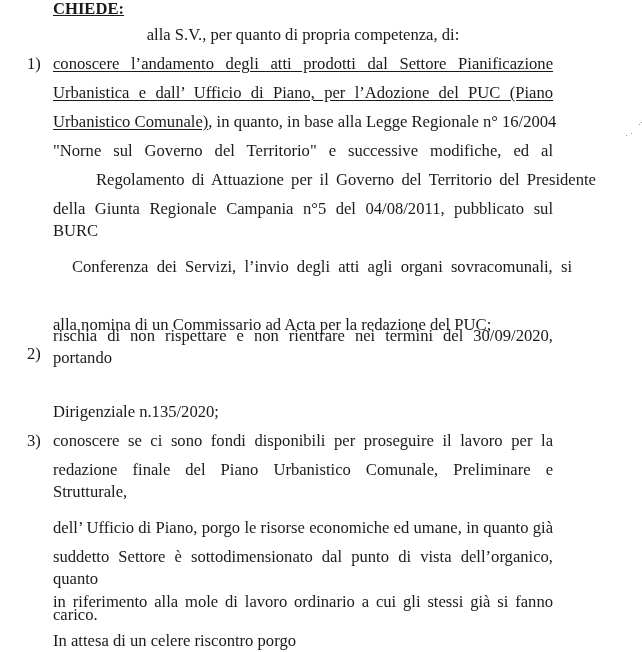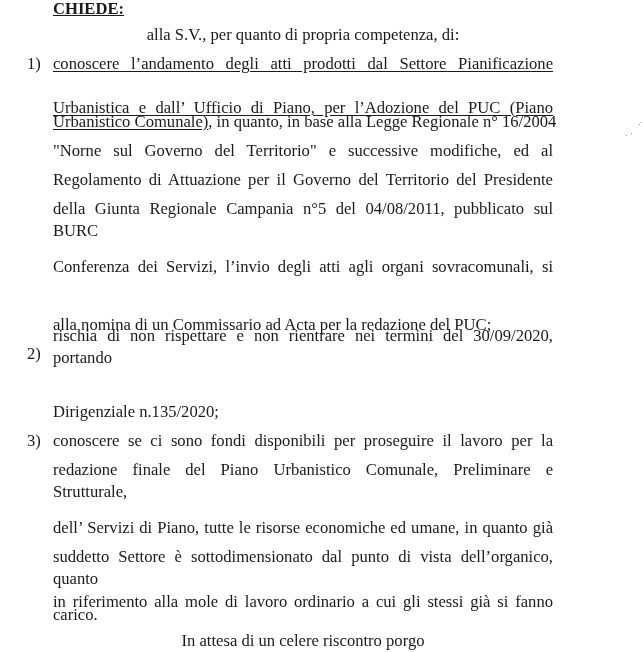--- a/index.html
+++ b/index.html
@@ -68,41 +68,41 @@
 </head>
 <body>
 
 <div class="page">
   <div class="heading">CHIEDE:</div>
 
   <div class="line" style="top:24px;text-align:center;">alla S.V., per quanto di propria competenza, di:</div>
 
   <div class="num" style="top:53px;">1)</div>
   <div class="line just u" style="top:53px;">conoscere l’andamento degli atti prodotti dal Settore Pianificazione</div>
-  <div class="line just u" style="top:82px;margin-top:15px;">Urbanistica e dall’ Ufficio di Piano, per l’Adozione del PUC (Piano</div>
+  <div class="line just u" style="top:82px;">Urbanistica e dall’ Ufficio di Piano, per l’Adozione del PUC (Piano</div>
   <div class="line" style="top:111px;"><span class="u">Urbanistico Comunale)</span><span>, in quanto, in base alla Legge Regionale n° 16/2004</span></div>
   <div class="line just" style="top:140px;">"Norne sul Governo del Territorio" e successive modifiche, ed al</div>
-  <div class="line just" style="top:169px;">Regolamento di Attuazione per il Governo del Territorio del Presidente</div>
+  <div class="line just" style="top:169px;margin-left:43px;">Regolamento di Attuazione per il Governo del Territorio del Presidente</div>
   <div class="line just" style="top:198px;">della Giunta Regionale Campania n°5 del 04/08/2011, pubblicato sul BURC</div>
-  <div class="line just" style="top:256px;">Conferenza dei Servizi, l’invio degli atti agli organi sovracomunali, si</div>
+  <div class="line just" style="top:256px;margin-left:19px;">Conferenza dei Servizi, l’invio degli atti agli organi sovracomunali, si</div>
   <div class="line just" style="top:285px;margin-top:40px;">rischia di non rispettare e non rientrare nei termini del 30/09/2020, portando</div>
   <div class="line" style="top:314px;">alla nomina di un Commissario ad Acta per la redazione del PUC;</div>
 
   <div class="num" style="top:343px;">2)</div>
   <div class="line" style="top:401px;">Dirigenziale n.135/2020;</div>
 
   <div class="num" style="top:430px;">3)</div>
   <div class="line just" style="top:430px;">conoscere se ci sono fondi disponibili per proseguire il lavoro per la</div>
   <div class="line just" style="top:459px;">redazione finale del Piano Urbanistico Comunale, Preliminare e Strutturale,</div>
-  <div class="line just" style="top:517px;">dell’ Servizi di Piano, tutte le risorse economiche ed umane, in quanto già</div>
+  <div class="line just" style="top:517px;">dell’ Ufficio di Piano, porgo le risorse economiche ed umane, in quanto già</div>
   <div class="line just" style="top:546px;">suddetto Settore è sottodimensionato dal punto di vista dell’organico, quanto</div>
   <div class="line just" style="top:575px;margin-top:16px;">in riferimento alla mole di lavoro ordinario a cui gli stessi già si fanno</div>
   <div class="line" style="top:604px;">carico.</div>
 
-  <div class="line" style="top:630px;text-align:center;">In attesa di un celere riscontro porgo</div>
+  <div class="line" style="top:630px;">In attesa di un celere riscontro porgo</div>
 
   <div class="specks">
     <div class="speck" style="left:16px; top:6px;"></div>
     <div class="speck" style="left:18px; top:4px;"></div>
     <div class="speck" style="left:8px; top:15px;"></div>
     <div class="speck" style="left:3px; top:17px;"></div>
   </div>
 </div>
 
 </body></html>

